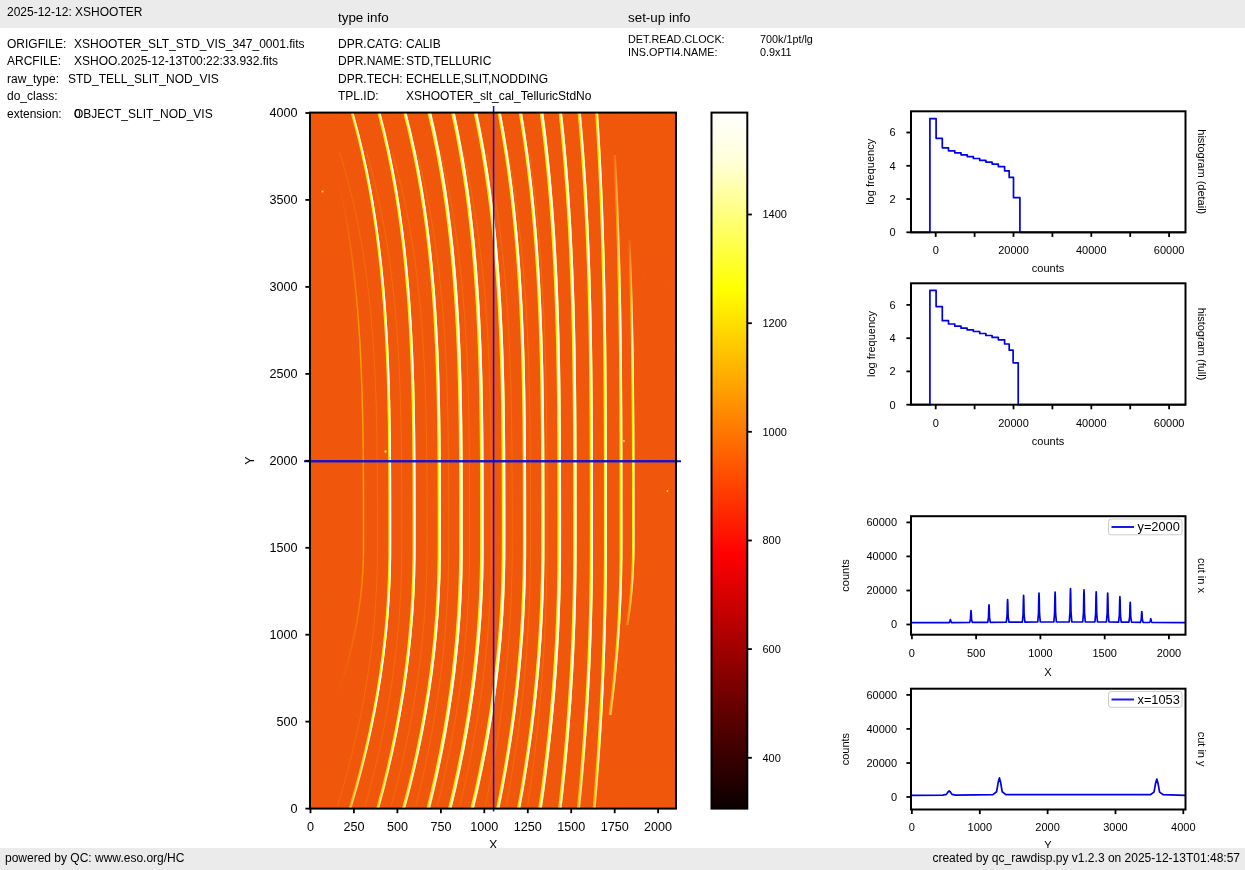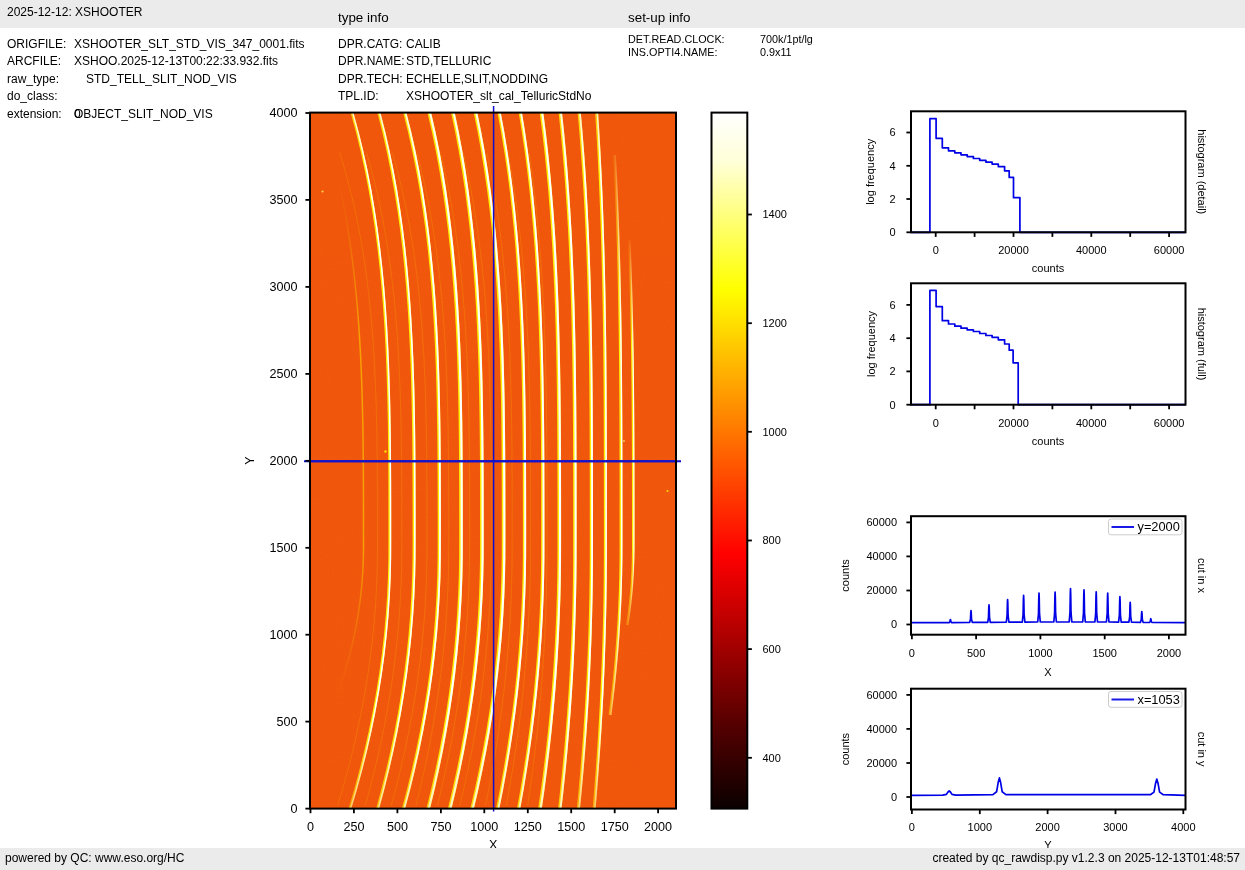--- a/index.html
+++ b/index.html
@@ -427,21 +427,21 @@
 <div class="band" style="top:0;height:28px"></div>
 <div class="band" style="top:848px;height:22px"></div>
 <div style="position:absolute;left:7px;top:5px;font-size:12px;color:#000">2025-12-12: XSHOOTER</div>
 <div class="hd" style="left:338px;top:10px">type info</div>
 <div class="hd" style="left:628px;top:10px">set-up info</div>
 <div class="it" style="left:7px;top:37.0px">ORIGFILE:</div>
     <div class="it" style="left:74px;top:37.0px">XSHOOTER_SLT_STD_VIS_347_0001.fits</div>
 <div class="it" style="left:7px;top:54.4px">ARCFILE:</div>
     <div class="it" style="left:74px;top:54.4px">XSHOO.2025-12-13T00:22:33.932.fits</div>
 <div class="it" style="left:7px;top:71.8px">raw_type:</div>
-    <div class="it" style="left:86px;top:71.8px">STD_TELL_SLIT_NOD_VIS</div>
+    <div class="it" style="left:68px;top:71.8px">STD_TELL_SLIT_NOD_VIS</div>
 <div class="it" style="left:7px;top:89.2px">do_class:</div>
     <div class="it" style="left:74px;top:107px">OBJECT_SLIT_NOD_VIS</div>
 <div class="it" style="left:7px;top:106.6px">extension:</div>
     <div class="it" style="left:74px;top:106.6px">0</div>
 <div class="it" style="left:338px;top:37.0px">DPR.CATG:</div>
     <div class="it" style="left:406px;top:37.0px">CALIB</div>
 <div class="it" style="left:338px;top:54.4px">DPR.NAME:</div>
     <div class="it" style="left:406px;top:54.4px">STD,TELLURIC</div>
 <div class="it" style="left:338px;top:71.8px">DPR.TECH:</div>
     <div class="it" style="left:406px;top:71.8px">ECHELLE,SLIT,NODDING</div>

